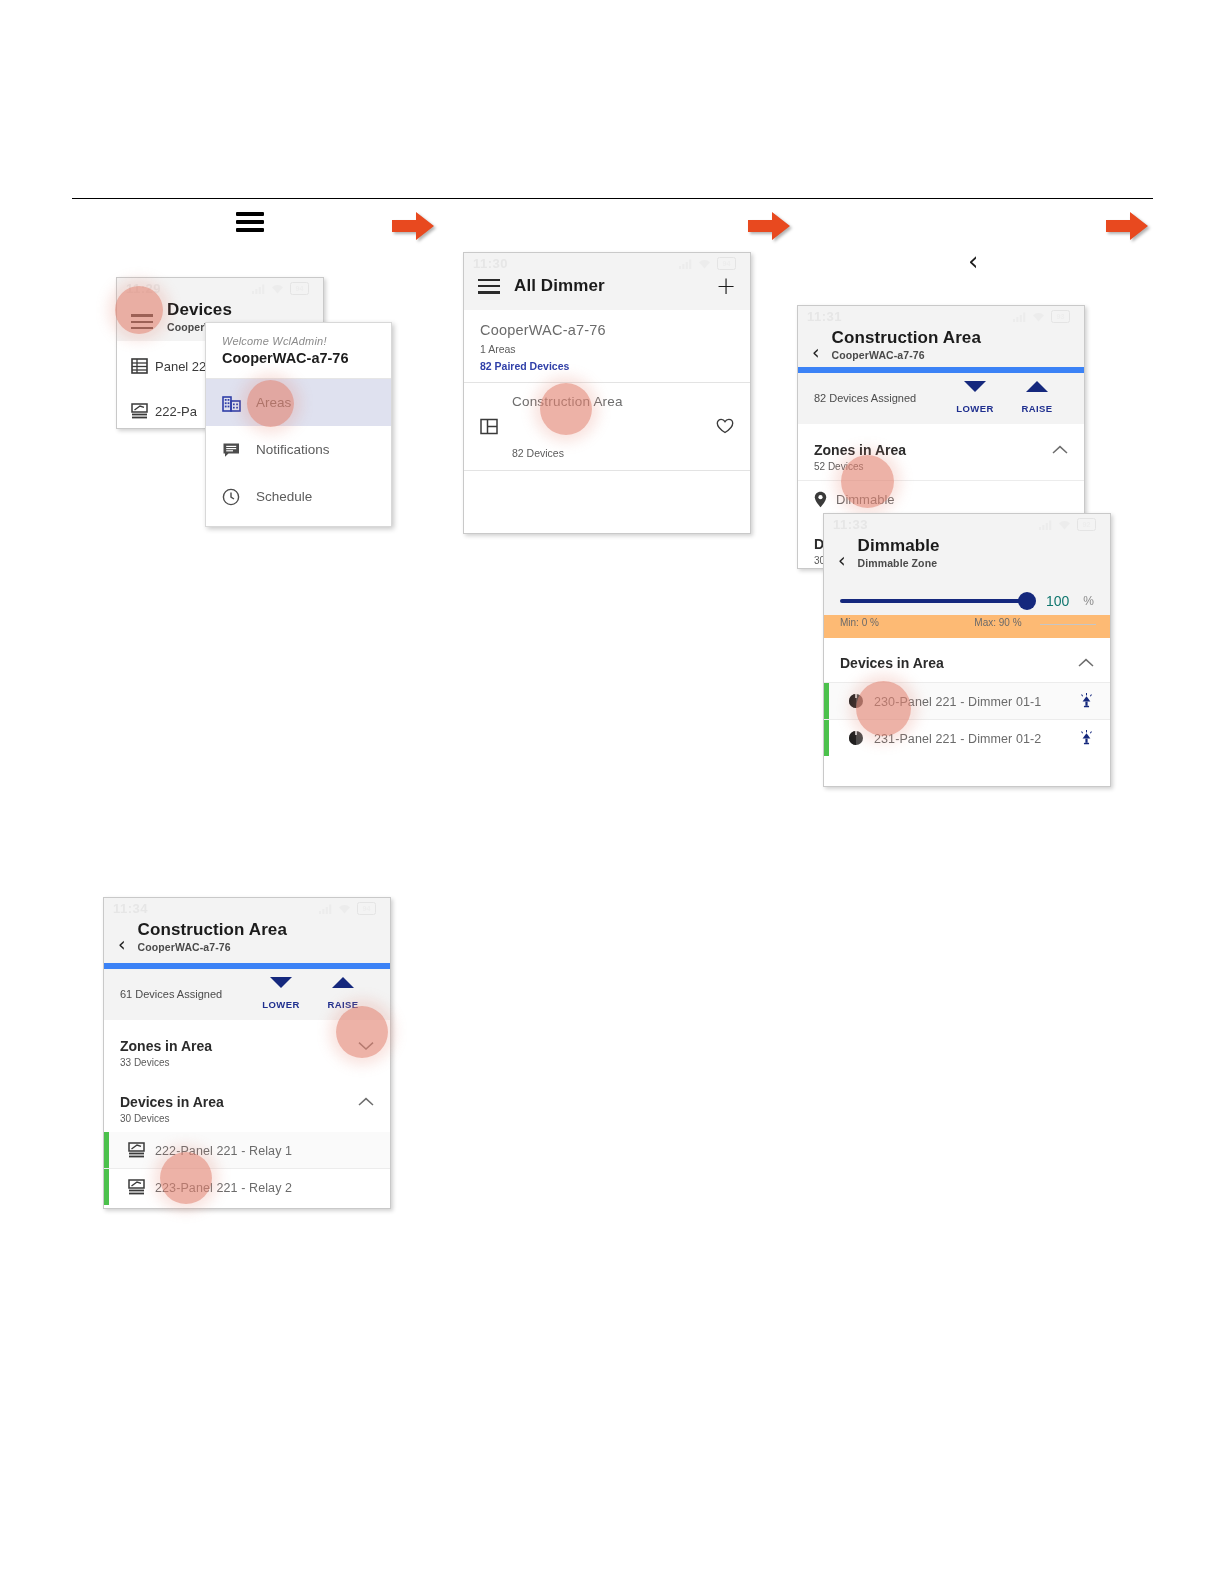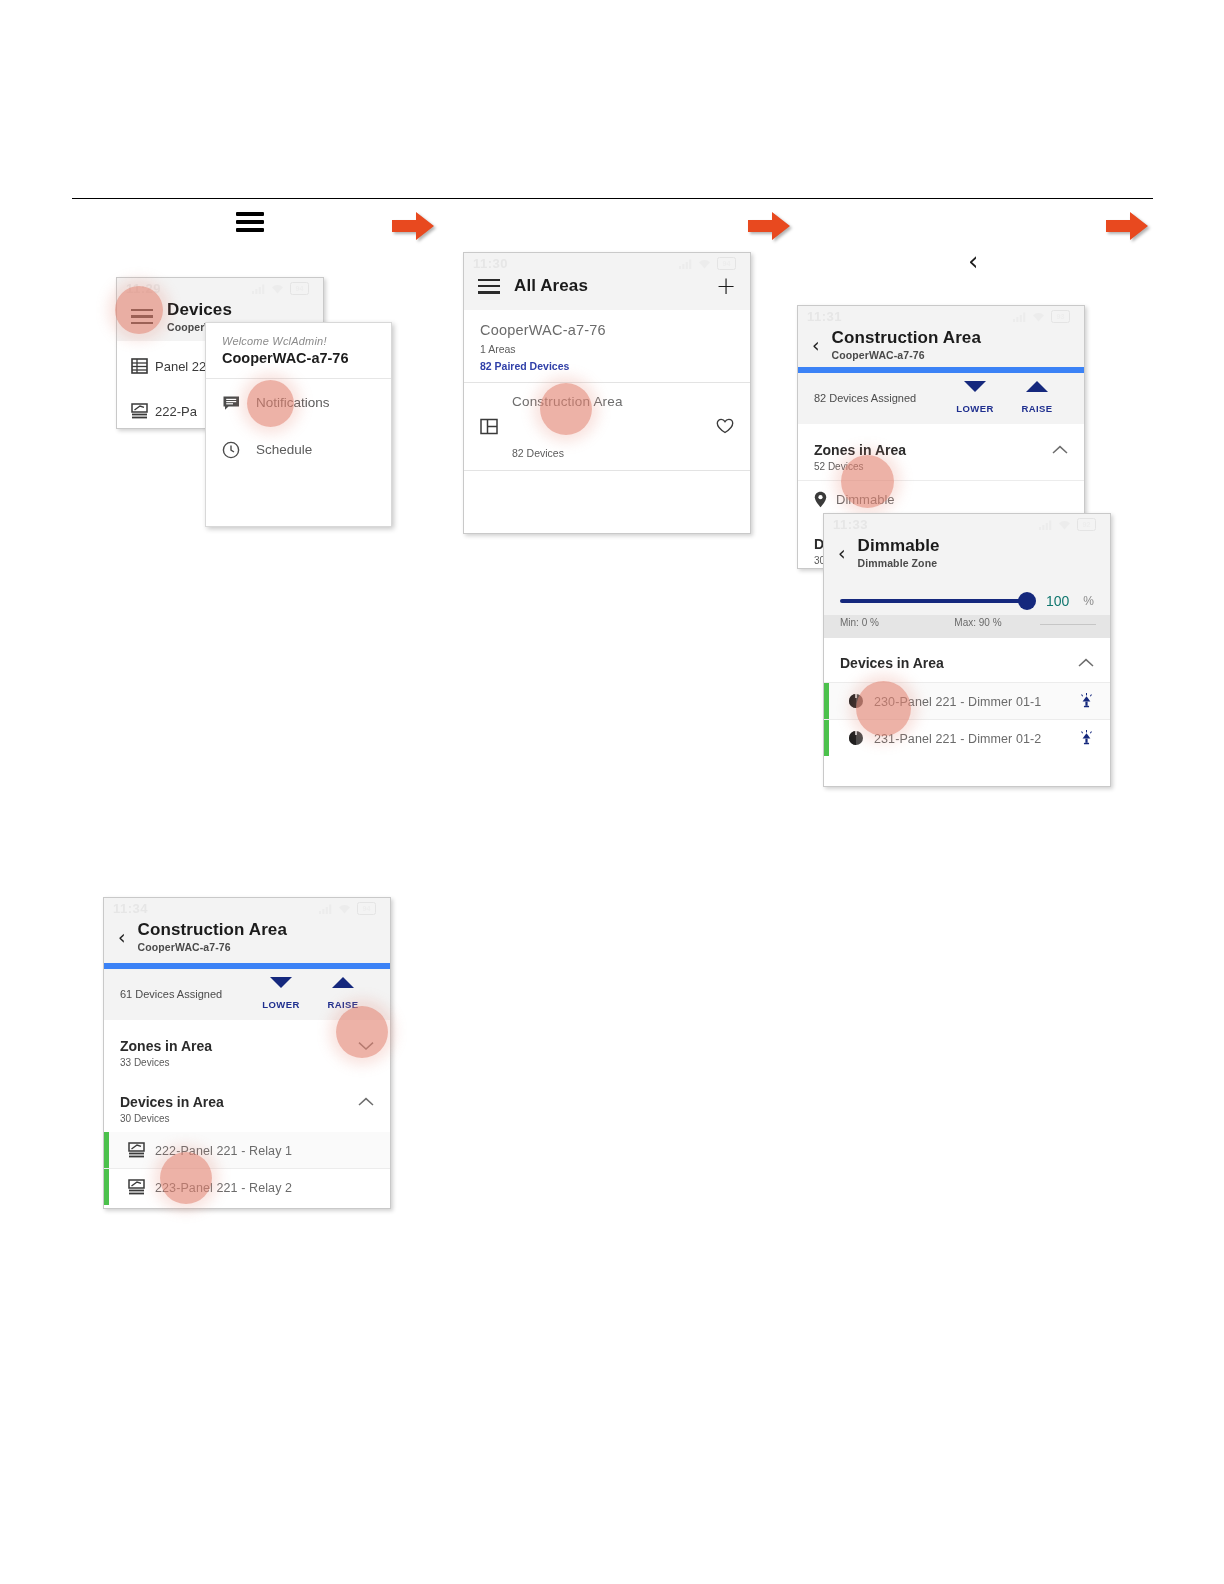--- a/index.html
+++ b/index.html
@@ -36,21 +36,21 @@
   }
   .st-time{position:absolute;left:9px;top:3px;font-size:13px;color:#e6e6e6;letter-spacing:.5px;font-weight:600;}
   .st-icons{position:absolute;right:14px;top:4px;display:flex;align-items:center;gap:6px;}
   .st-icons svg{display:block;}
   .st-batt{
     width:17px;height:11px;border:1.4px solid #e4e4e4;border-radius:2.5px;
     font-size:7px;color:#ededed;display:flex;align-items:center;justify-content:center;font-weight:700;
   }
 
   .appbar{background:#f3f3f3;padding:0 14px 10px 14px;position:relative;}
-  .appbar-row{display:flex;align-items:center;}
+  .appbar-row{display:flex;align-items:flex-end;}
   .appbar .ham{width:22px;margin-right:14px;padding-top:4px;}
   .appbar .ham i{display:block;height:2.2px;background:#2b2b2b;margin-bottom:4px;}
   .appbar .back{font-size:19px;color:#1f1f1f;margin-right:12px;line-height:18px;font-family:"DejaVu Sans",sans-serif;padding-top:1px;}
   .appbar .titles{flex:1;}
   .appbar .title{font-size:17px;font-weight:700;color:#1b1b1b;line-height:20px;letter-spacing:.1px;}
   .appbar .title.light{font-weight:600;}
   .appbar .subtitle{font-size:10.5px;color:#4a4a4a;margin-top:1px;font-weight:600;letter-spacing:.1px;}
   .appbar .plus{font-size:24px;color:#1b1b1b;line-height:18px;font-weight:300;font-family:"DejaVu Sans",sans-serif;}
 
   
@@ -109,21 +109,21 @@
   #panel-constr-1{left:797px;top:305px;width:286px;height:262px;}
   #panel-constr-1 .appbar{padding-bottom:6px;}
 
   
   #panel-dim{left:823px;top:513px;width:286px;height:272px;}
   .slider-wrap{background:#f3f3f3;padding:14px 16px 6px 16px;display:flex;align-items:center;}
   .slider-track{position:relative;flex:1;height:4px;background:#15287d;border-radius:2px;}
   .slider-knob{position:absolute;right:-8px;top:-7px;width:18px;height:18px;border-radius:50%;background:#15287d;}
   .slider-val{font-size:14px;color:#0f766e;margin-left:18px;}
   .slider-pct{font-size:12px;color:#8a8a8a;margin-left:14px;}
-  .minmax{background:#e5e5e5;display:flex;padding:2px 16px 10px 16px;font-size:10px;color:#6a6a6a;position:relative;}
+  .minmax{background:#fdba74;display:flex;padding:2px 16px 10px 16px;font-size:10px;color:#6a6a6a;position:relative;gap:20px;}
   .minmax .mn{width:45%;}
   .minmax .mx{flex:1;}
   .minmax .edge{position:absolute;right:14px;top:9px;width:56px;border-top:1px solid #c6c6c6;}
 
   
   #panel-constr-2{left:103px;top:897px;width:286px;height:310px;}
 
   
   .hl{border-radius:50%;background:rgba(226,131,113,.62);box-shadow:0 0 13px 7px rgba(226,131,113,.22);}
 </style>
@@ -211,20 +211,39 @@
     </div>
   </div>
 </div>
 
 <div class="abs hl" style="left:115px;top:286px;width:48px;height:48px;"></div>
 
 <div class="abs" id="drawer">
   <div class="welcome">Welcome WclAdmin!</div>
   <div class="org">CooperWAC-a7-76</div>
   <div class="sep"></div>
+  <div class="drawer-item active">
+    <span class="ico">
+      <svg width="19" height="18" viewBox="0 0 19 18">
+          <rect x="1" y="3" width="8" height="14" fill="none" stroke="#2f3fa8" stroke-width="1.6"></rect>
+          <rect x="9" y="7" width="9" height="10" fill="none" stroke="#2f3fa8" stroke-width="1.6"></rect>
+          <rect x="2.8" y="5" width="1.8" height="1.8" fill="#2f3fa8"></rect>
+          <rect x="5.6" y="5" width="1.8" height="1.8" fill="#2f3fa8"></rect>
+          <rect x="2.8" y="8.3" width="1.8" height="1.8" fill="#2f3fa8"></rect>
+          <rect x="5.6" y="8.3" width="1.8" height="1.8" fill="#2f3fa8"></rect>
+          <rect x="2.8" y="11.6" width="1.8" height="1.8" fill="#2f3fa8"></rect>
+          <rect x="5.6" y="11.6" width="1.8" height="1.8" fill="#2f3fa8"></rect>
+          <rect x="11" y="9.5" width="1.7" height="1.7" fill="#2f3fa8"></rect>
+          <rect x="14.2" y="9.5" width="1.7" height="1.7" fill="#2f3fa8"></rect>
+          <rect x="11" y="12.8" width="1.7" height="1.7" fill="#2f3fa8"></rect>
+          <rect x="14.2" y="12.8" width="1.7" height="1.7" fill="#2f3fa8"></rect>
+        </svg>
+    </span>
+    <span>Areas</span>
+  </div>
   <div class="drawer-item">
     <span class="ico">
       <svg width="19" height="16" viewBox="0 0 19 16">
           <path d="M1.5 1.5 H17 V11.5 H6.5 L3 14.8 V11.5 H1.5 Z" fill="#4c4c4c"></path>
           <line x1="4.2" y1="4.4" x2="14.2" y2="4.4" stroke="#fff" stroke-width="1.2"></line>
           <line x1="4.2" y1="6.6" x2="14.2" y2="6.6" stroke="#fff" stroke-width="1.2"></line>
           <line x1="4.2" y1="8.8" x2="11" y2="8.8" stroke="#fff" stroke-width="1.2"></line>
         </svg>
     </span>
     <span>Notifications</span>
@@ -258,21 +277,21 @@
     </div>
   </div>
   <div class="appbar" style="padding-bottom:12px;">
     <div class="appbar-row" style="align-items:center;">
       <div class="ham">
           <i></i>
           <i></i>
           <i></i>
         </div>
       <div class="titles">
-          <div class="title light">All Areas</div>
+          <div class="title light">All Dimmer</div>
         </div>
       <div class="plus">+</div>
     </div>
   </div>
   <div class="org-block">
     <div class="org-name">CooperWAC-a7-76</div>
     <div class="org-count">1 Areas</div>
     <div class="org-paired">82 Paired Devices</div>
   </div>
   <div class="divider"></div>

